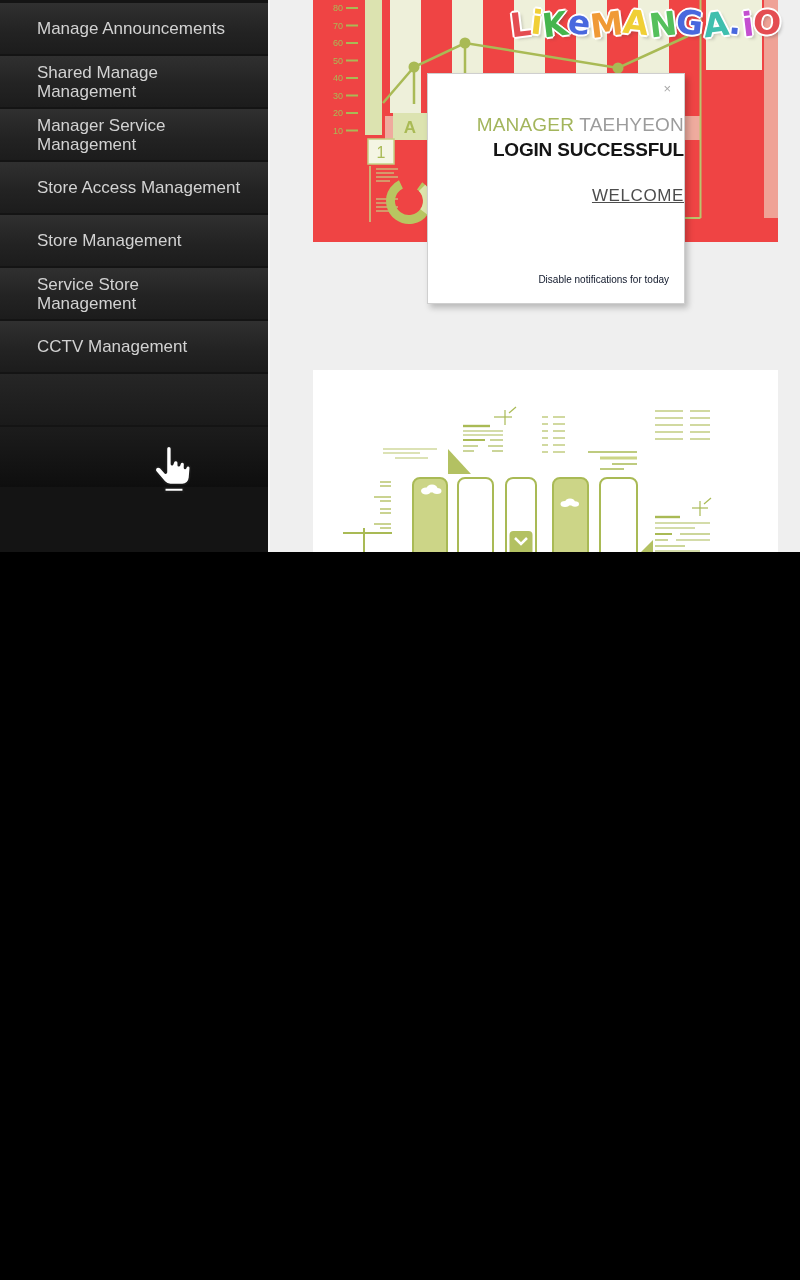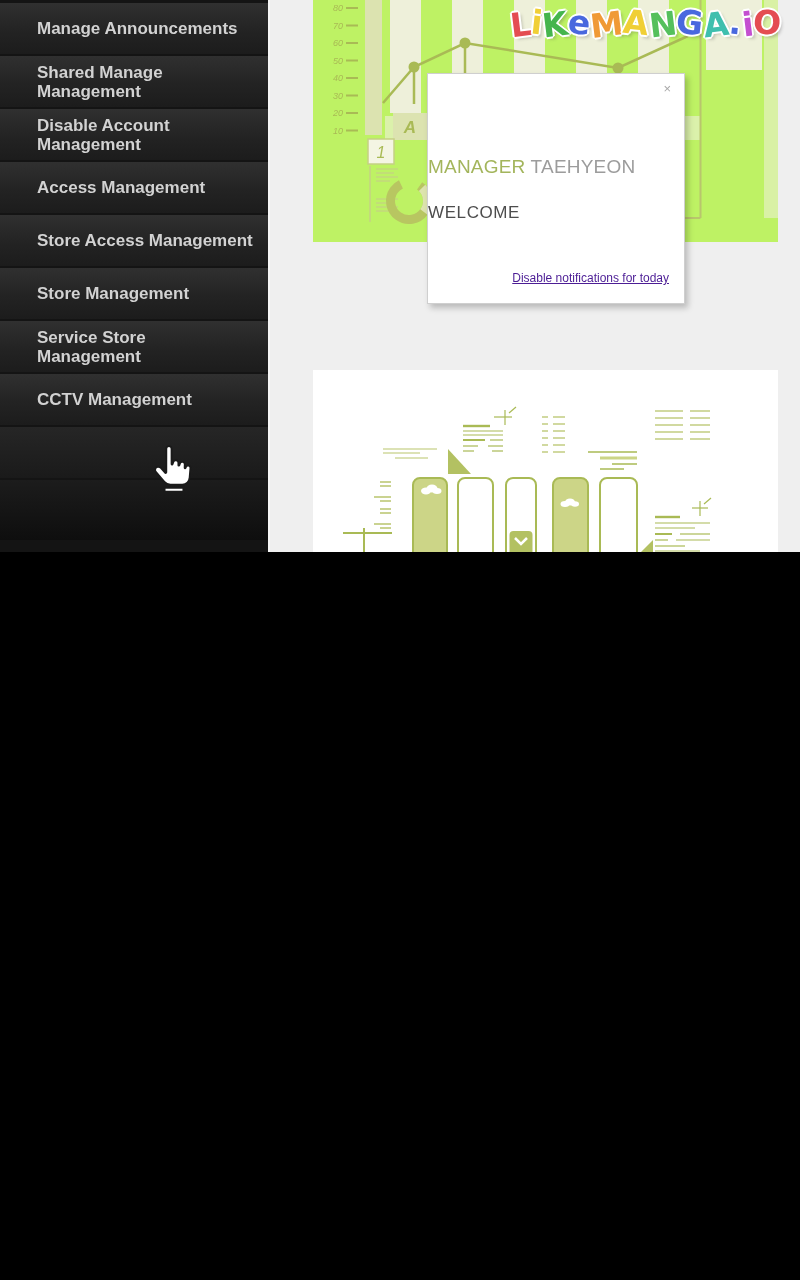--- a/index.html
+++ b/index.html
@@ -3,46 +3,46 @@
 <meta charset="utf-8">
 <style>
   html,body{margin:0;padding:0;background:#000;}
   .stage{position:relative;width:800px;height:1280px;background:#000;overflow:hidden;
          font-family:"Liberation Sans",sans-serif;}
   
   .ui-area{position:absolute;left:0;top:0;width:800px;height:552px;background:#efefef;overflow:hidden;}
 
   
   .sidebar{position:absolute;left:0;top:0;width:270px;height:552px;background:#141414;
-           border-right:2px solid #f7f7f7;box-sizing:border-box;padding-top:3px;font-weight:bold;}
+           border-right:2px solid #f7f7f7;box-sizing:border-box;padding-top:3px;}
   .side-item{height:51px;margin-bottom:2px;display:flex;align-items:center;
              padding:0 14px 0 37px;box-sizing:border-box;
              background:linear-gradient(180deg,#303030 0%,#232323 55%,#1c1c1c 100%);
              cursor:pointer;}
   .side-item .lbl{color:#d2d2d2;font-size:17px;line-height:19px;white-space:pre-line;}
   .side-item.empty{background:linear-gradient(180deg,#262626 0%,#1a1a1a 100%);}
   .side-item.empty2{background:linear-gradient(180deg,#1c1c1c 0%,#0e0e0e 100%);height:60px;}
 
   
-  .top-card{position:absolute;left:313px;top:0;width:465px;height:242px;background:#bef264;font-style:italic;}
+  .top-card{position:absolute;left:313px;top:0;width:465px;height:242px;background:#ef4444;}
   .bottom-card{position:absolute;left:313px;top:370px;width:465px;height:182px;background:#fff;}
   .top-card svg,.bottom-card svg{display:block;}
   .olive-num{font-size:9px;fill:#a9ba55;font-family:"Liberation Sans",sans-serif;}
 
   
   .popup{position:absolute;left:427px;top:73px;width:258px;height:231px;background:#fff;
          border:1px solid #cfcfcf;box-shadow:3px 4px 6px rgba(0,0,0,.22);box-sizing:border-box;}
   .popup .close{position:absolute;top:8px;right:13px;font-size:13px;color:#a8a8a8;cursor:pointer;line-height:1;}
-  .popup .content{margin-top:82px;text-align:left;}
+  .popup .content{margin-top:40px;text-align:right;}
   .popup .line1{font-size:19px;letter-spacing:.2px;}
   .popup .line1 .hl{color:#a3b55c;}
   .popup .line1 .rest{color:#9c9c9c;}
   .popup .line2{font-size:19px;font-weight:bold;color:#141414;margin-top:3px;letter-spacing:-.2px;}
-  .popup .line3{font-size:17px;color:#4d4d4d;margin-top:25px;letter-spacing:.6px;}
-  .popup .footer{position:absolute;right:15px;bottom:18px;font-size:12px;color:#4c1d95;cursor:pointer;text-decoration:underline;}
+  .popup .line3{font-size:17px;color:#4d4d4d;margin-top:25px;letter-spacing:.6px;text-decoration:underline;}
+  .popup .footer{position:absolute;right:15px;bottom:18px;font-size:10px;color:#0f172a;cursor:pointer;}
 
   
   .watermark{position:absolute;left:510px;top:2px;width:292px;display:flex;align-items:flex-start;}
   .wm-letter{font-family:"DejaVu Sans",sans-serif;font-weight:bold;font-size:33px;line-height:42px;
              text-shadow:-2px 0 0 #fff,2px 0 0 #fff,0 -2px 0 #fff,0 2px 0 #fff,
                          -1px -1px 0 #fff,1px 1px 0 #fff,-1px 1px 0 #fff,1px -1px 0 #fff,
                          3px 3px 3px rgba(60,60,60,.25);}
   .wm-letter:nth-child(odd){transform:rotate(-7deg) translateY(2px);}
   .wm-letter:nth-child(even){transform:rotate(6deg);}
 
@@ -61,25 +61,22 @@
 
     <aside class="sidebar">
       <div class="side-item">
         <span class="lbl">Manage Announcements</span>
       </div>
       <div class="side-item">
         <span class="lbl">Shared Manage
 Management</span>
       </div>
       <div class="side-item">
-        <span class="lbl">Disable Account
+        <span class="lbl">Manager Service
 Management</span>
-      </div>
-      <div class="side-item">
-        <span class="lbl">Access Management</span>
       </div>
       <div class="side-item">
         <span class="lbl">Store Access Management</span>
       </div>
       <div class="side-item">
         <span class="lbl">Store Management</span>
       </div>
       <div class="side-item">
         <span class="lbl">Service Store
 Management</span>
@@ -301,20 +298,21 @@
       </svg>
     </div>
 
     <div class="popup">
       <span class="close">×</span>
       <div class="content">
         <div class="line1">
           <span class="hl">MANAGER</span>
           <span class="rest">TAEHYEON</span>
         </div>
+        <div class="line2">LOGIN SUCCESSFUL</div>
         <div class="line3">WELCOME</div>
       </div>
       <div class="footer">Disable notifications for today</div>
     </div>
 
     <div class="watermark">
       <span class="wm-letter" style="color: rgb(228, 77, 82);">L</span>
       <span class="wm-letter" style="color: rgb(240, 207, 53);">i</span>
       <span class="wm-letter" style="color: rgb(69, 181, 77);">K</span>
       <span class="wm-letter" style="color: rgb(73, 104, 222);">e</span>

